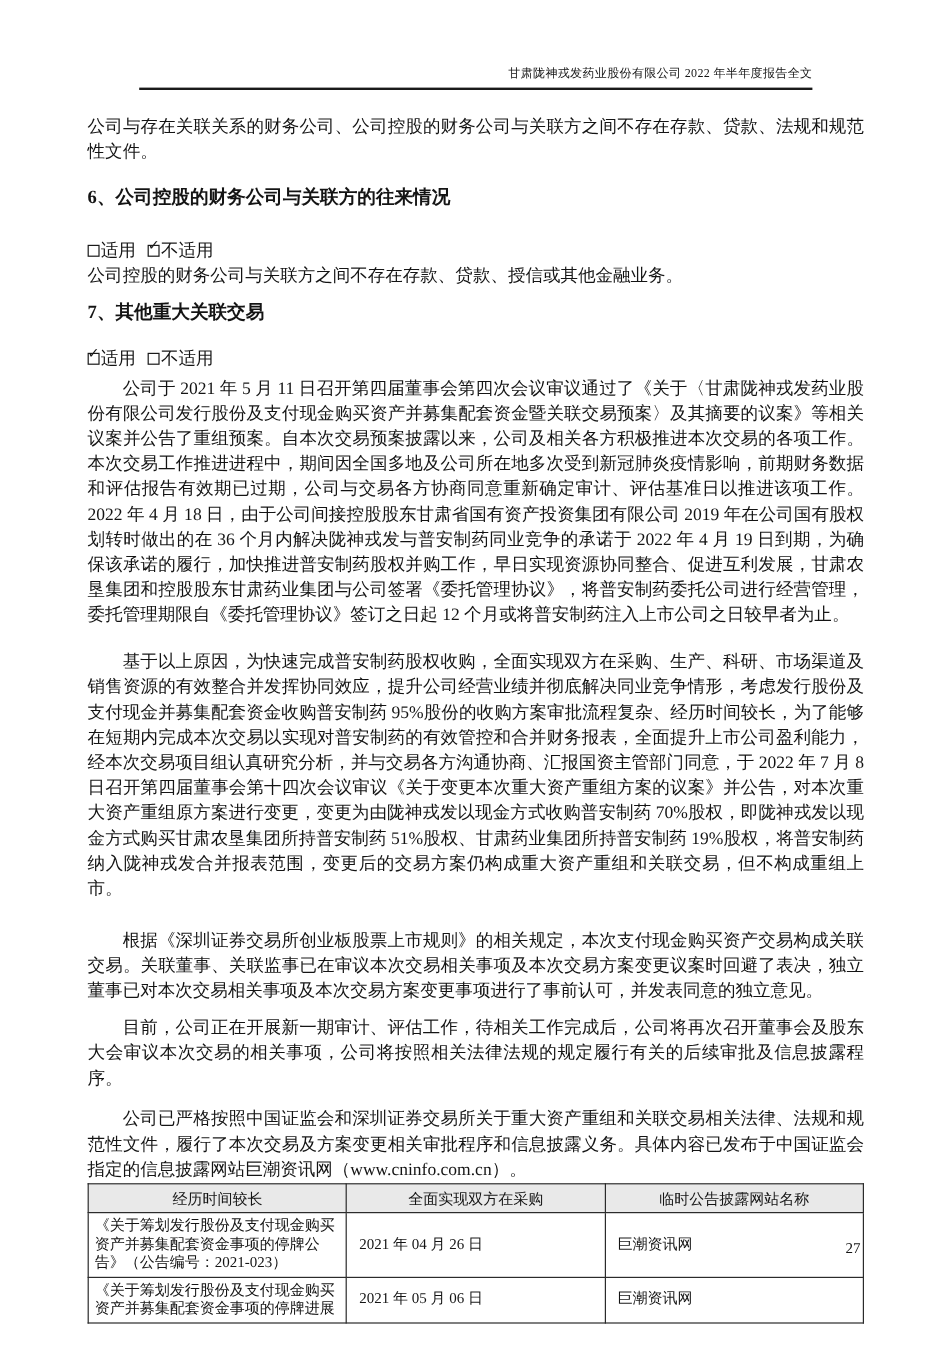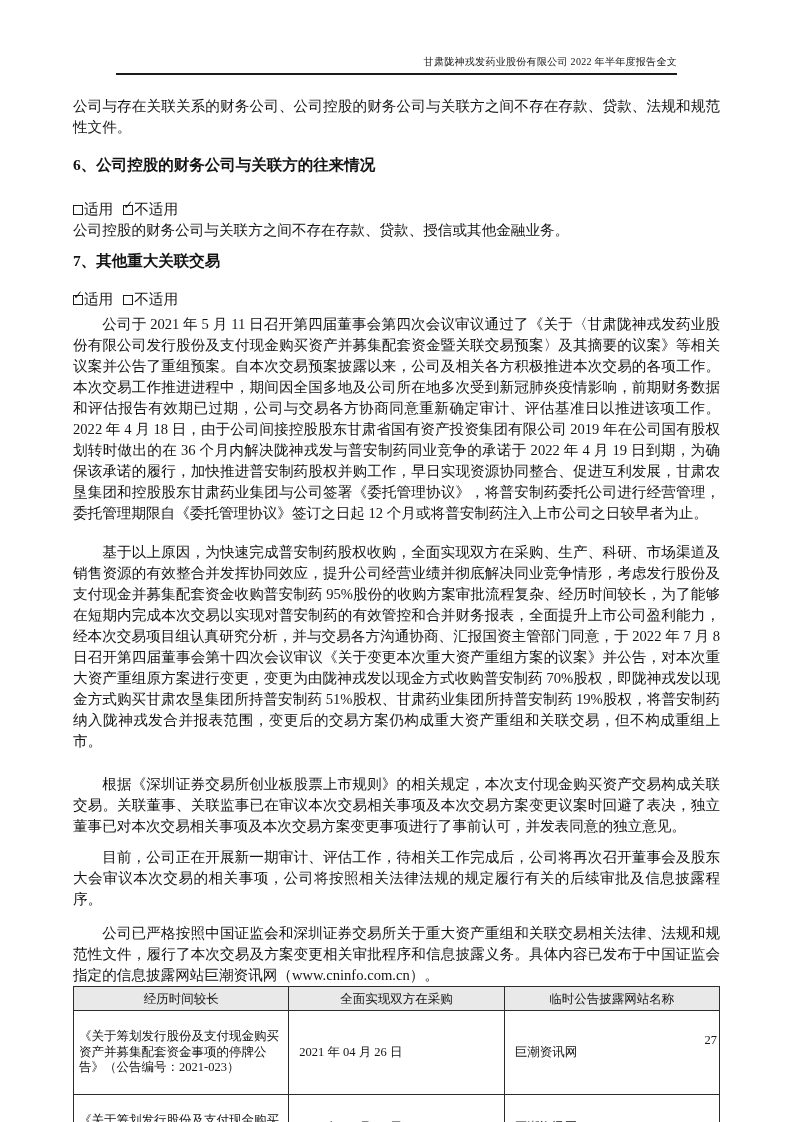--- a/index.html
+++ b/index.html
@@ -94,21 +94,21 @@
     background:#e9e9e9;
     font-weight:normal;
     text-align:center;
     border:1px solid #2b2b2b;
     height:21px;
     padding:1px 4px;
     line-height:16px;
   }
   table.disclosure td{
     border:1px solid #2b2b2b;
-    padding:18px 5px;
+    padding:3px 5px;
     line-height:15.5px;
     vertical-align:middle;
     text-align:left;
   }
   table.disclosure td.cell-pad{padding-left:10px;}
   .page-number{
     position:absolute;
     right:76px;
     bottom:75px;
     font-size:12.5px;

